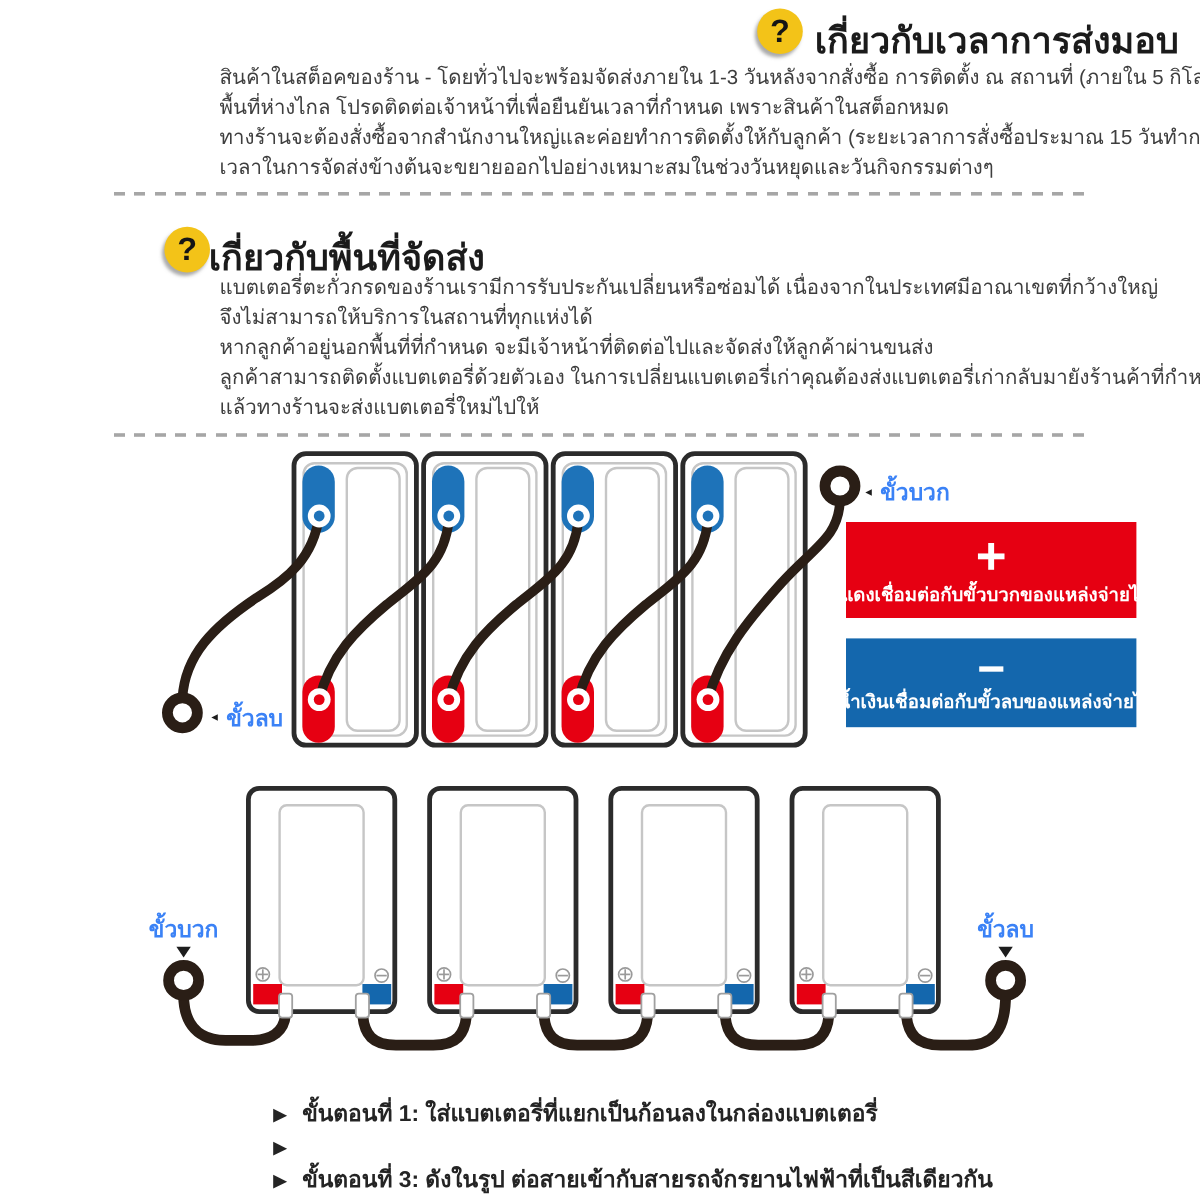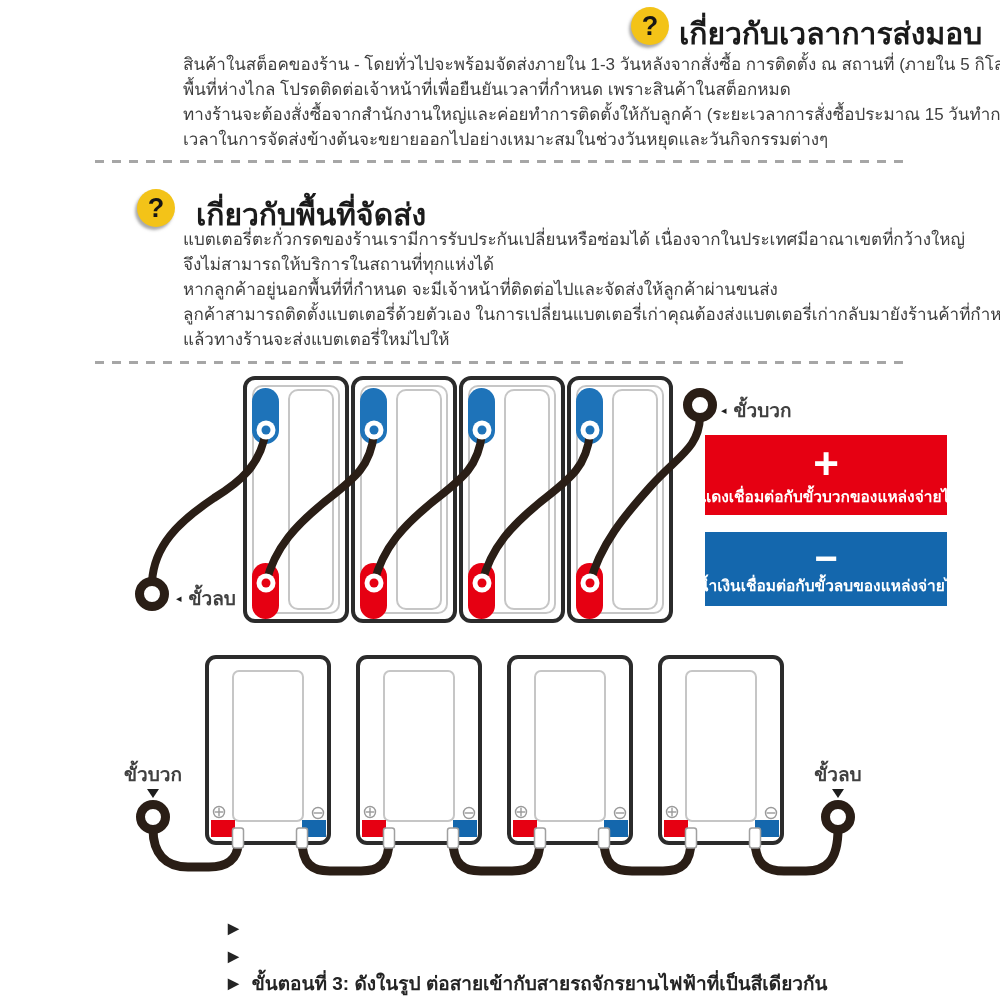--- a/index.html
+++ b/index.html
@@ -14,21 +14,21 @@
     color:#151515;font-size:27px;font-weight:bold;display:flex;align-items:center;justify-content:center;
     box-shadow:-2px 3px 3px rgba(100,100,100,.55);
   }
   .para{font-size:17px;line-height:25px;color:var(--body-text);white-space:nowrap;}
   .divider{height:3px;background:repeating-linear-gradient(90deg,var(--divider) 0 9px,transparent 9px 17px);}
   .legend{
     width:242px;color:#fff;display:flex;flex-direction:column;align-items:center;justify-content:center;text-align:center;
   }
   .legend .sym{font-size:44px;font-weight:bold;line-height:40px;}
   .legend .txt{font-size:15.5px;font-weight:bold;line-height:20px;margin-top:3px;white-space:nowrap;}
-  .term-label{font-size:19px;font-weight:bold;color:#404040;white-space:nowrap;}
+  .term-label{font-size:19px;font-weight:bold;color:#3b82f6;white-space:nowrap;}
   .pointer{display:flex;align-items:center;gap:7px;}
   .arrow-l{font-size:11px;color:#1d1d1d;line-height:19px;}
   .center{text-align:center;}
   .step{display:flex;gap:13px;font-size:19px;font-weight:bold;color:#242424;line-height:27.5px;white-space:nowrap;}
   .step .bullet{font-size:14px;}
 </style>
 </head>
 <body>
 
 <div class="abs qicon" style="left:631px;top:7px;">
@@ -41,21 +41,21 @@
   <div class="para">พื้นที่ห่างไกล โปรดติดต่อเจ้าหน้าที่เพื่อยืนยันเวลาที่กำหนด เพราะสินค้าในสต็อกหมด</div>
   <div class="para">ทางร้านจะต้องสั่งซื้อจากสำนักงานใหญ่และค่อยทำการติดตั้งให้กับลูกค้า (ระยะเวลาการสั่งซื้อประมาณ 15 วันทำการ)</div>
   <div class="para">เวลาในการจัดส่งข้างต้นจะขยายออกไปอย่างเหมาะสมในช่วงวันหยุดและวันกิจกรรมต่างๆ</div>
 </div>
 
 <div class="abs divider" style="left:95px;top:160px;width:810px;"></div>
 
 <div class="abs qicon" style="left:137px;top:189px;">
   <span>?</span>
 </div>
-<div class="abs h-title" style="left:196px;top:191px;">เกี่ยวกับพื้นที่จัดส่ง</div>
+<div class="abs h-title" style="left:174px;top:191px;">เกี่ยวกับพื้นที่จัดส่ง</div>
 
 <div class="abs" style="left:183px;top:227px;">
   <div class="para">แบตเตอรี่ตะกั่วกรดของร้านเรามีการรับประกันเปลี่ยนหรือซ่อมได้ เนื่องจากในประเทศมีอาณาเขตที่กว้างใหญ่</div>
   <div class="para">จึงไม่สามารถให้บริการในสถานที่ทุกแห่งได้</div>
   <div class="para">หากลูกค้าอยู่นอกพื้นที่ที่กำหนด จะมีเจ้าหน้าที่ติดต่อไปและจัดส่งให้ลูกค้าผ่านขนส่ง</div>
   <div class="para">ลูกค้าสามารถติดตั้งแบตเตอรี่ด้วยตัวเอง ในการเปลี่ยนแบตเตอรี่เก่าคุณต้องส่งแบตเตอรี่เก่ากลับมายังร้านค้าที่กำหนดก่อน</div>
   <div class="para">แล้วทางร้านจะส่งแบตเตอรี่ใหม่ไปให้</div>
 </div>
 
 <div class="abs divider" style="left:95px;top:361px;width:810px;"></div>
@@ -172,20 +172,21 @@
   <path d="M 147 149 L 159 149 L 153 158 Z" fill="#1d1d1d"></path>
   <path d="M 832 149 L 844 149 L 838 158 Z" fill="#1d1d1d"></path>
 </svg>
 
 <div class="abs term-label center" style="left:117px;top:759px;width:72px;">ขั้วบวก</div>
 <div class="abs term-label center" style="left:804px;top:759px;width:68px;">ขั้วลบ</div>
 
 <div class="abs" style="left:228px;top:915px;">
   <div class="step">
     <span class="bullet">▶</span>
+    <span>ขั้นตอนที่ 1: ใส่แบตเตอรี่ที่แยกเป็นก้อนลงในกล่องแบตเตอรี่</span>
   </div>
   <div class="step">
     <span class="bullet">▶</span>
   </div>
   <div class="step">
     <span class="bullet">▶</span>
     <span>ขั้นตอนที่ 3: ดังในรูป ต่อสายเข้ากับสายรถจักรยานไฟฟ้าที่เป็นสีเดียวกัน</span>
   </div>
 </div>
 

